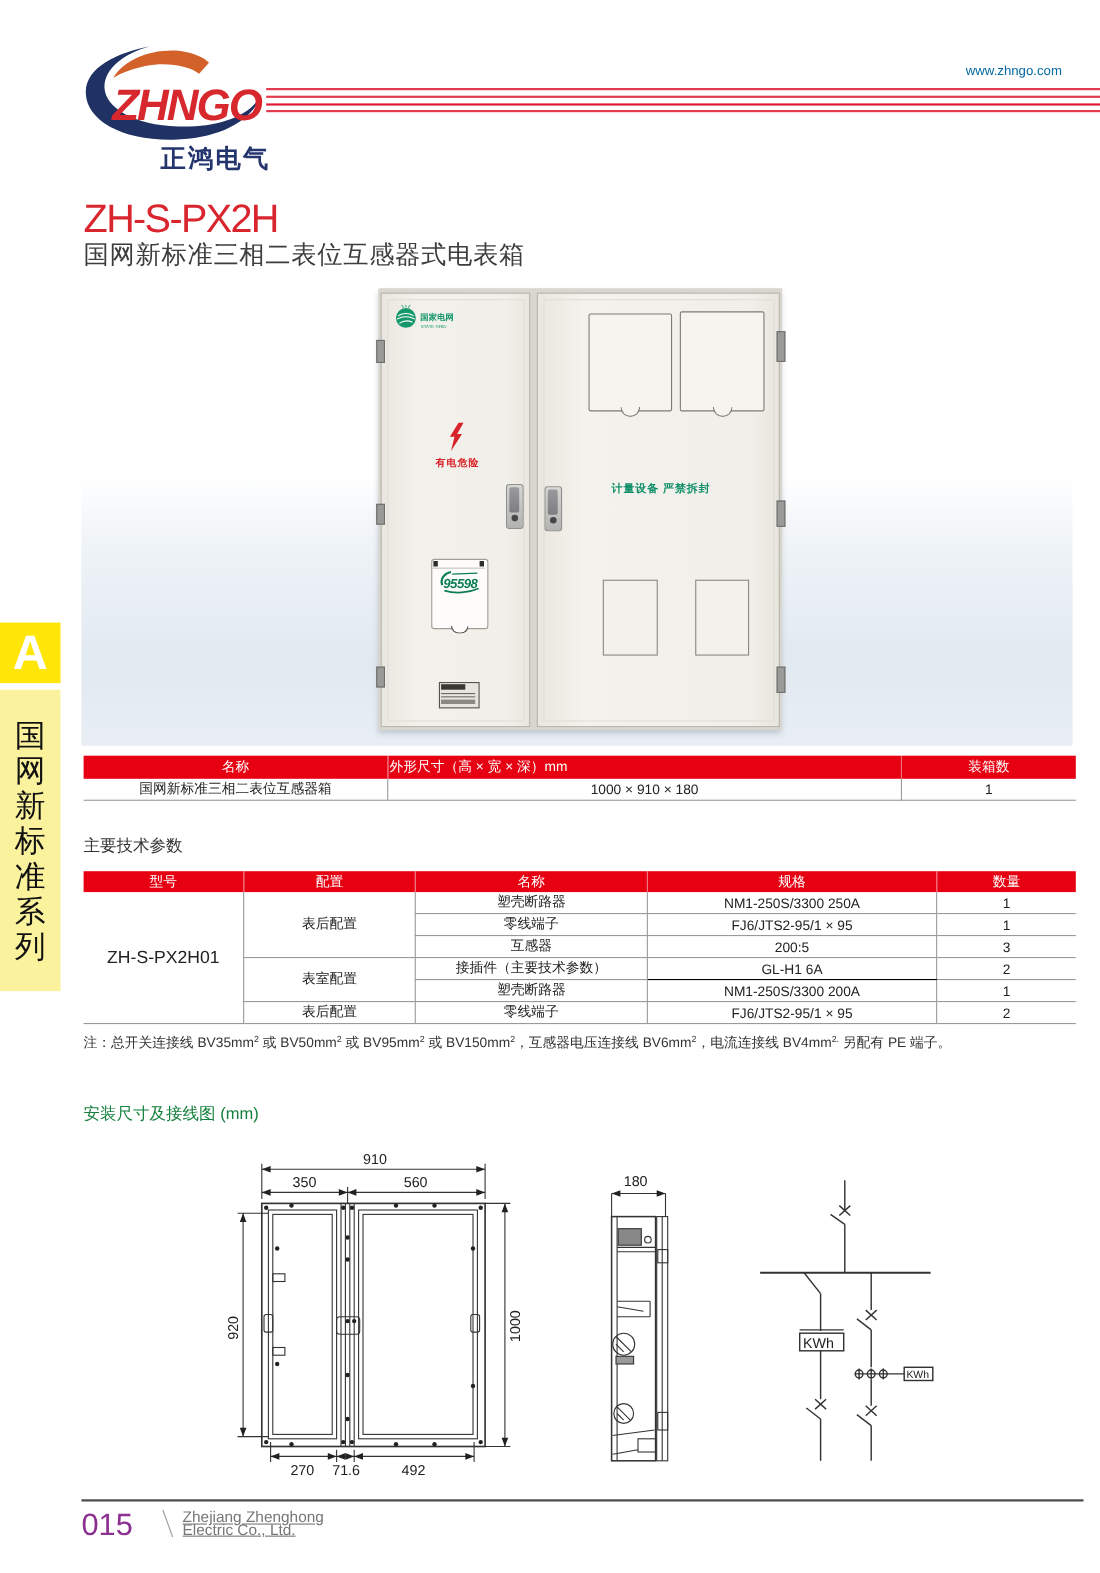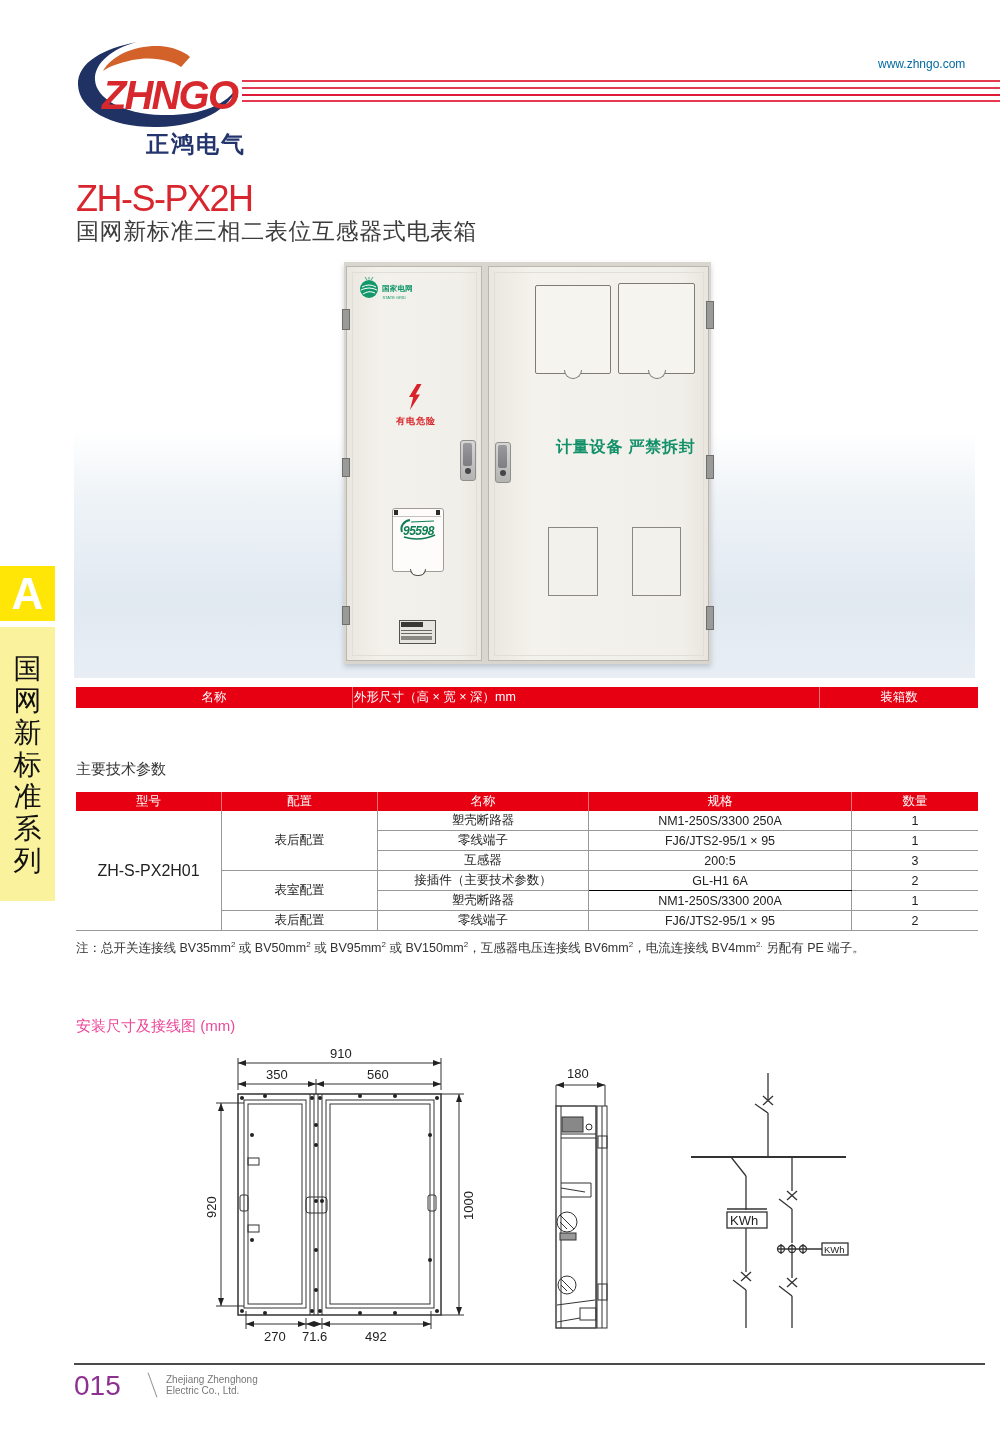--- a/index.html
+++ b/index.html
@@ -113,32 +113,37 @@
 <div class="abs" style="left:706px;top:455px;width:6px;height:22px;background:#9a9a98;border:1px solid #6f6f6d;"></div>
 
 <div class="abs" style="left:706px;top:606px;width:6px;height:22px;background:#9a9a98;border:1px solid #6f6f6d;"></div>
 
 <div class="abs" style="left:535px;top:285px;width:74px;height:87px;background:#f6f4ef;border:1px solid #7d7b73;border-radius:2px;"></div>
 <div class="abs" style="left:564px;top:370px;width:16px;height:8px;border:1px solid #7d7b73;border-top:none;border-radius:0 0 9px 9px;background:#f6f4ef;"></div>
 
 <div class="abs" style="left:618px;top:283px;width:75px;height:89px;background:#f6f4ef;border:1px solid #7d7b73;border-radius:2px;"></div>
 <div class="abs" style="left:648px;top:370px;width:16px;height:8px;border:1px solid #7d7b73;border-top:none;border-radius:0 0 9px 9px;background:#f6f4ef;"></div>
 
-<div class="abs" style="left:556px;top:437px;font-size:16px;font-weight:bold;color:#12906a;letter-spacing:0.8px;">计量设备 严禁拆封</div>
+<div class="abs" style="left:556px;top:437px;font-size:10px;font-weight:bold;color:#12906a;letter-spacing:0.8px;">计量设备 严禁拆封</div>
 
 <div class="abs" style="left:548px;top:527px;width:48px;height:67px;background:#f3f1eb;border:1px solid #8a887f;"></div>
 
 <div class="abs" style="left:632px;top:527px;width:47px;height:67px;background:#f3f1eb;border:1px solid #8a887f;"></div>
 
 <table class="abs" style="left:76px;top:687px;width:902px;font-size:12.5px;color:#222;table-layout:fixed;">
   <tbody>
       <tr style="background:#e60012;color:#fff;height:21px;">
     <td style="width:274px;text-align:center;border-right:1px solid rgba(255,255,255,.45);">名称</td>
     <td style="width:464px;text-align:left;border-right:1px solid rgba(255,255,255,.45);">外形尺寸（高 × 宽 × 深）mm</td>
     <td style="text-align:center;">装箱数</td>
+  </tr>
+  <tr style="height:19px;">
+    <td style="text-align:center;border-bottom:1px solid #999;border-right:1px solid #999;">国网新标准三相二表位互感器箱</td>
+    <td style="text-align:center;border-bottom:1px solid #999;border-right:1px solid #999;">1000 × 910 × 180</td>
+    <td style="text-align:center;border-bottom:1px solid #999;">1</td>
   </tr>
 </tbody>
   </table>
 
 <div class="abs" style="left:76px;top:760px;font-size:15px;color:#333;">主要技术参数</div>
 
 <table class="abs" style="left:76px;top:792px;width:902px;font-size:12.5px;color:#222;table-layout:fixed;">
   <tbody>
       <tr style="background:#e60012;color:#fff;height:19px;">
     <td style="width:143px;text-align:center;border-right:1px solid rgba(255,255,255,.45);">型号</td>
@@ -179,21 +184,21 @@
     <td style="text-align:center;border-right:1px solid #999;border-bottom:1px solid #999;">表后配置</td>
     <td style="text-align:center;border-right:1px solid #999;border-bottom:1px solid #999;">零线端子</td>
     <td style="text-align:center;border-right:1px solid #999;border-bottom:1px solid #999;">FJ6/JTS2-95/1 × 95</td>
     <td style="text-align:center;border-bottom:1px solid #999;">2</td>
   </tr>
 </tbody>
   </table>
 
 <div class="abs" style="left:76px;top:940px;font-size:12.5px;color:#333;">注：总开关连接线 BV35mm<sup style="font-size:8px;">2</sup> 或 BV50mm<sup style="font-size:8px;">2</sup> 或 BV95mm<sup style="font-size:8px;">2</sup> 或 BV150mm<sup style="font-size:8px;">2</sup>，互感器电压连接线 BV6mm<sup style="font-size:8px;">2</sup>，电流连接线 BV4mm<sup style="font-size:8px;">2.</sup> 另配有 PE 端子。</div>
 
-<div class="abs" style="left:76px;top:1003px;font-size:15px;color:#ec4899;margin-top:14px;">安装尺寸及接线图 (mm)</div>
+<div class="abs" style="left:76px;top:1003px;font-size:15px;color:#15803d;">安装尺寸及接线图 (mm)</div>
 
 <svg class="abs" style="left:195px;top:1040px;" width="290" height="312" viewBox="195 1040 290 312" fill="none" stroke="#333" stroke-width="1">
 
   <rect x="238" y="1094" width="203" height="221" stroke-width="1.5"></rect>
 
   <rect x="244" y="1100" width="62" height="208"></rect>
   <rect x="248" y="1104" width="54" height="200"></rect>
 
   <line x1="310" y1="1094" x2="310" y2="1315"></line>
   <line x1="314" y1="1094" x2="314" y2="1315"></line>
@@ -392,13 +397,13 @@
   <line x1="779" y1="1286" x2="792" y2="1296"></line>
   <line x1="792" y1="1296" x2="792" y2="1328"></line>
 </svg>
 
 <div class="abs" style="left:74px;top:1363px;width:911px;height:2px;background:#4a4a4a;"></div>
 
 <div class="abs" style="left:74px;top:1370px;font-size:28px;color:#8d3190;">015</div>
 
 <div class="abs" style="left:152px;top:1372px;width:1px;height:26px;background:#999;transform:rotate(-20deg);"></div>
 
-<div class="abs" style="left:166px;top:1374px;font-size:10px;color:#777;line-height:11px;">Zhejiang Zhenghong<br>Electric Co., Ltd.</div>
+<div class="abs" style="left:166px;top:1374px;font-size:14px;color:#777;line-height:11px;text-decoration:underline;">Zhejiang Zhenghong<br>Electric Co., Ltd.</div>
 
 </body></html>

